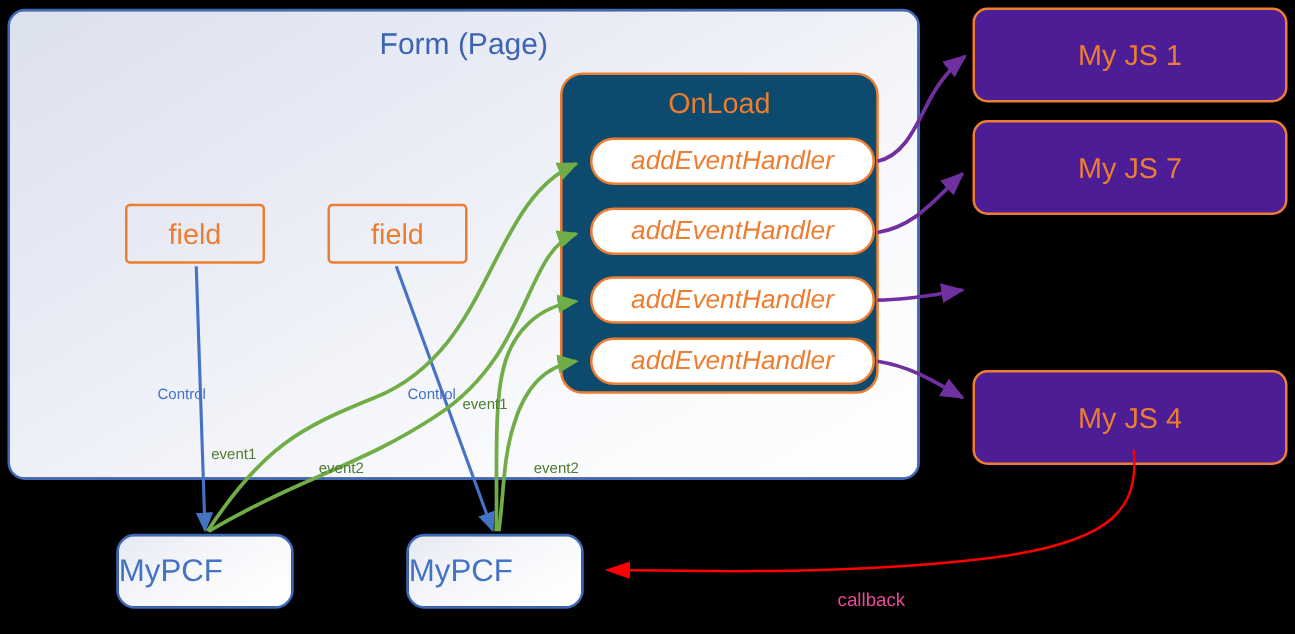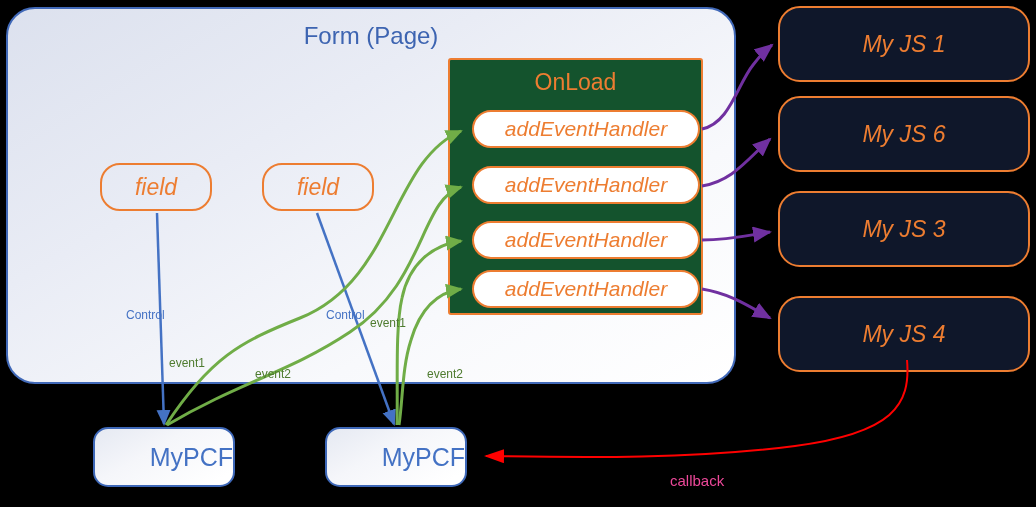--- a/index.html
+++ b/index.html
@@ -3,57 +3,57 @@
 <meta charset="utf-8">
 <style>
   html,body{margin:0;padding:0;background:#000;}
   #canvas{
     position:relative;width:1036px;height:507px;background:#000;overflow:hidden;
     font-family:"Liberation Sans","DejaVu Sans",sans-serif;
   }
   
   #form-page{
     position:absolute;left:6px;top:7px;width:726px;height:373px;
-    border:2px solid #4169b8;border-radius:29px;
+    border:2px solid #4169b8;border-radius:14px;
     background:linear-gradient(150deg,#dce1ee 0%,#e9ecf5 35%,#f8f9fc 70%,#ffffff 100%);
     z-index:1;
   }
   #form-title{
     position:absolute;left:0;right:0;top:13px;text-align:center;
     color:#3d64b1;font-size:24px;
   }
   
   .obox{
     position:absolute;border:2px solid #ED7D31;color:#ED7D31;
     display:flex;align-items:center;justify-content:center;z-index:2;
   }
-  .field{width:108px;height:44px;border-radius:20px;top:163px;font-size:23px;background:transparent;font-style:italic;}
+  .field{width:108px;height:44px;border-radius:4px;top:163px;font-size:23px;background:transparent;}
   #field-1{left:100px;}
   #field-2{left:262px;}
   #onload{
     position:absolute;left:448px;top:58px;width:251px;height:253px;
-    border:2px solid #ED7D31;border-radius:3px;background:#14532d;z-index:2;
+    border:2px solid #ED7D31;border-radius:18px;background:#0c4a6e;z-index:2;
   }
   #onload-title{position:absolute;left:0;right:0;top:9px;text-align:center;color:#ED7D31;font-size:23px;}
   .handler{
     position:absolute;left:22px;width:224px;height:34px;border:2px solid #ED7D31;
     border-radius:19px;background:#fff;color:#ED7D31;font-size:21px;
     display:flex;align-items:center;justify-content:center;font-style:italic;
   }
   #handler-1{top:50px;} #handler-2{top:106px;} #handler-3{top:161px;} #handler-4{top:210px;}
   .myjs{
-    left:778px;width:248px;height:72px;border-radius:22px;background:#0f172a;font-size:23px;font-style:italic;
+    left:778px;width:248px;height:72px;border-radius:12px;background:#4c1d95;font-size:23px;
   }
   #myjs-1{top:6px;} #myjs-2{top:96px;} #myjs-3{top:191px;} #myjs-4{top:296px;}
   
   .mypcf{
     position:absolute;top:427px;width:138px;height:56px;
     border:2.5px solid #3e68b8;border-radius:15px;
     background:linear-gradient(150deg,#e5e9f2 0%,#f5f6fa 40%,#ffffff 90%);
-    color:#4472C4;font-size:25px;display:flex;align-items:center;justify-content:flex-end;z-index:2;
+    color:#4472C4;font-size:25px;display:flex;align-items:center;justify-content:flex-start;z-index:2;
   }
   #mypcf-1{left:93px;} #mypcf-2{left:325px;}
   
   #connectors{position:absolute;left:0;top:0;width:1036px;height:507px;z-index:3;pointer-events:none;}
   
   .lbl{position:absolute;z-index:4;font-size:12px;white-space:nowrap;}
   .lbl-blue{color:#4472C4;}
   .lbl-green{color:#4e7b2f;margin-top:16px;}
   #lbl-control-1{left:126px;top:308px;}
   #lbl-control-2{left:326px;top:308px;}
@@ -92,24 +92,21 @@
     </div>
     <div id="handler-4" class="handler">
       <span>addEventHandler</span>
     </div>
   </div>
 
   <div id="myjs-1" class="obox myjs">
     <span>My JS 1</span>
   </div>
   <div id="myjs-2" class="obox myjs">
-    <span>My JS 6</span>
-  </div>
-  <div id="myjs-3" class="obox myjs">
-    <span>My JS 3</span>
+    <span>My JS 7</span>
   </div>
   <div id="myjs-4" class="obox myjs">
     <span>My JS 4</span>
   </div>
 
   <div id="mypcf-1" class="mypcf">
     <span>MyPCF</span>
   </div>
   <div id="mypcf-2" class="mypcf">
     <span>MyPCF</span>

